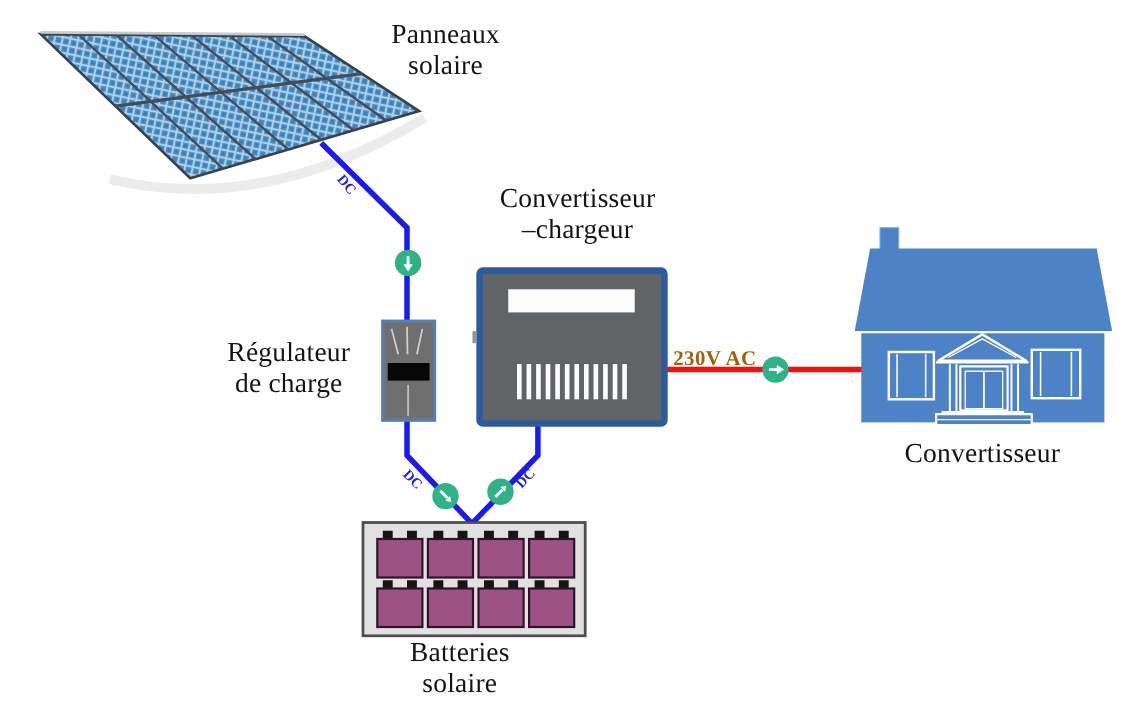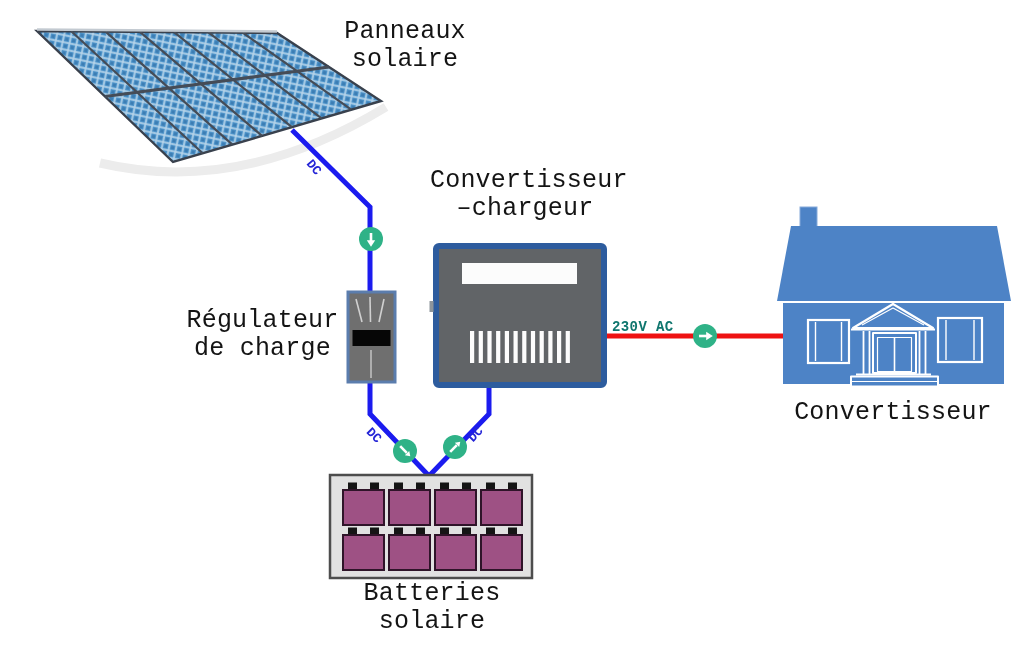--- a/index.html
+++ b/index.html
@@ -1,30 +1,30 @@
 <!DOCTYPE html>
 <html><head>
 <meta charset="utf-8">
 <style>
   html,body{margin:0;padding:0;background:#ffffff;}
   .canvas{
     position:relative;width:1024px;height:646px;background:#ffffff;overflow:hidden;
-    font-family:Liberation Mono, monospace;
+    font-family:Liberation Serif, serif;
   }
   .canvas svg{position:absolute;left:0;top:0;}
   .lbl{
     position:absolute;color:#141414;text-align:center;
     font-size:25px;line-height:28px;letter-spacing:.2px;white-space:nowrap;
   }
   .dc{
     position:absolute;color:#2424d6;font-weight:bold;font-size:13px;line-height:13px;
     transform-origin:center center;
   }
   .ac{
-    position:absolute;color:#0f766e;font-weight:bold;font-size:14px;line-height:14px;
+    position:absolute;color:#a16207;font-weight:bold;font-size:19px;line-height:14px;
     letter-spacing:.4px;
   }
 </style>
 </head>
 <body>
 
 <div class="canvas">
 
   <svg width="1024" height="646" viewBox="0 0 1024 646">
     <defs>
@@ -190,21 +190,21 @@
   <div class="lbl" style="left:430px;top:167px;width:190px;">
     <div>Convertisseur</div>
     <div>–chargeur</div>
   </div>
 
   <div class="lbl" style="left:180px;top:307px;width:165px;">
     <div>Régulateur</div>
     <div>de charge</div>
   </div>
 
-  <div class="lbl" style="left:352px;top:580px;width:160px;">
+  <div class="lbl" style="left:338px;top:580px;width:160px;">
     <div>Batteries</div>
     <div>solaire</div>
   </div>
 
   <div class="lbl" style="left:778px;top:399px;width:230px;">Convertisseur</div>
 
   <div class="ac" style="left:612px;top:320px;">230V AC</div>
 
   <div class="dc" style="left:306px;top:161px;transform:rotate(50deg);">DC</div>
   <div class="dc" style="left:366px;top:429px;transform:rotate(45deg);">DC</div>

